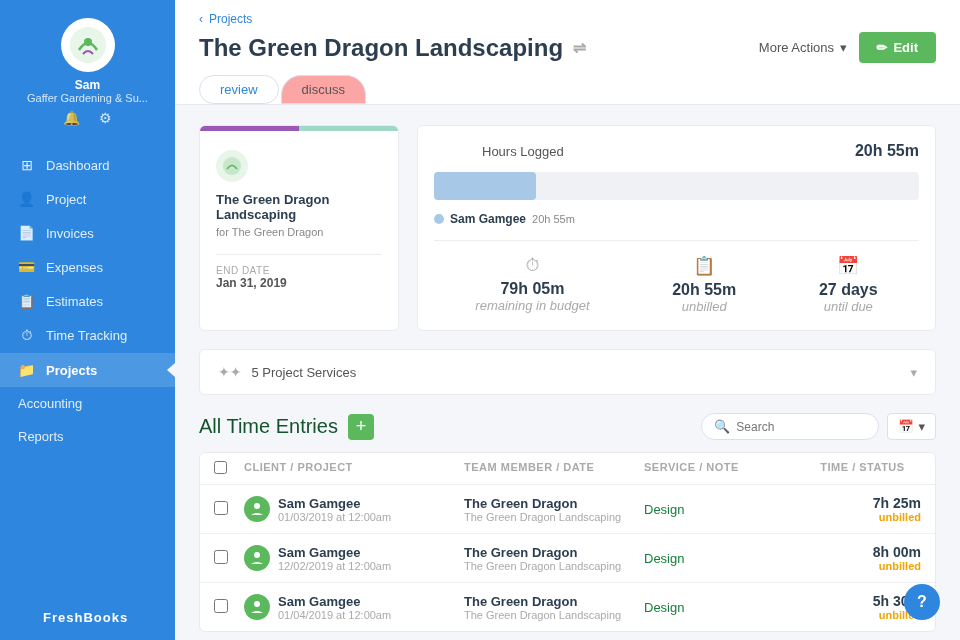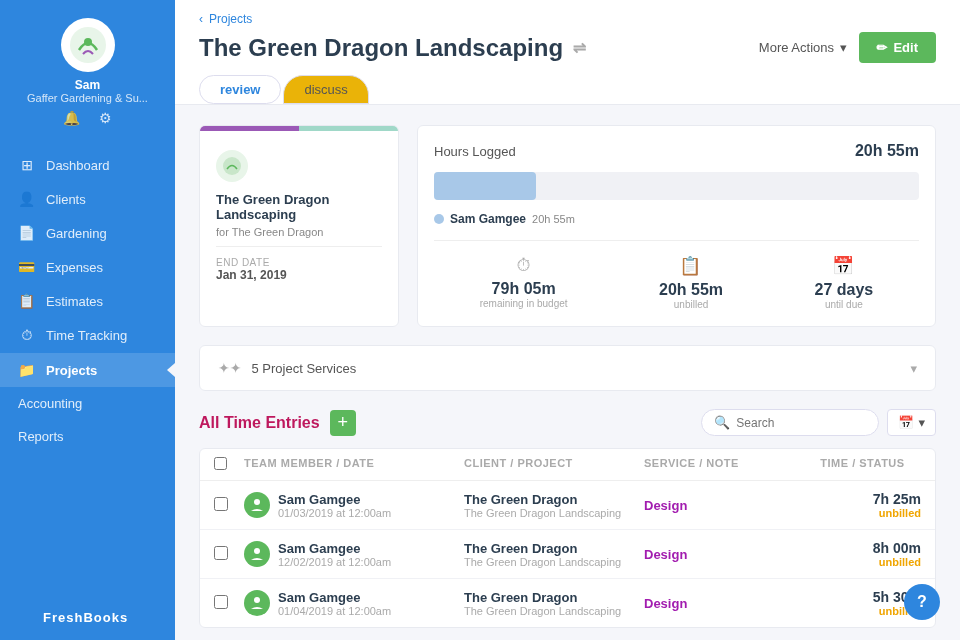--- a/index.html
+++ b/index.html
@@ -31,65 +31,65 @@
     .breadcrumb-row { display: flex; align-items: center; gap: 6px; margin-bottom: 6px; }
     .breadcrumb-arrow { color: #2e86de; font-size: 12px; }
     .breadcrumb-text { color: #2e86de; font-size: 12px; cursor: pointer; }
     .header-row { display: flex; align-items: center; justify-content: space-between; padding-bottom: 12px; }
     .page-title { font-size: 24px; font-weight: 600; color: #2c3e50; display: flex; align-items: center; gap: 10px; }
     .settings-icon { color: #aaa; font-size: 16px; cursor: pointer; }
     .header-actions { display: flex; align-items: center; gap: 12px; }
     .more-actions-btn { display: flex; align-items: flex-start; gap: 6px; color: #555; font-size: 13px; cursor: pointer; border: none; background: none; }
     .edit-btn { background: #5cb85c; color: white; border: none; border-radius: 4px; padding: 8px 18px; font-size: 13px; font-weight: 600; cursor: pointer; display: flex; align-items: center; gap: 6px; }
     .tabs-row { display: flex; gap: 0; }
-    .tab { padding: 6px 20px; font-size: 13px; cursor: pointer; border: 1px solid #dde; border-radius: 20px 20px 0 0; color: #555; background: #eab308; margin-right: 2px; }
-    .tab.active { background: white; color: #2e86de; border-bottom: 1px solid white; font-weight: 700; border-radius: 20px; border: 1px solid #dde; }
+    .tab { padding: 6px 20px; font-size: 13px; cursor: pointer; border: 1px solid #dde; border-radius: 20px 20px 0 0; color: #555; background: #fca5a5; margin-right: 2px; }
+    .tab.active { background: white; color: #2e86de; border-bottom: 1px solid white; font-weight: 400; border-radius: 20px; border: 1px solid #dde; }
 
     
     .content { flex: 1; padding: 20px 24px; overflow-y: auto; }
     .top-section { display: flex; gap: 18px; margin-bottom: 18px; }
 
     
     .project-card { background: white; border-radius: 6px; width: 200px; flex-shrink: 0; padding: 16px; display: flex; flex-direction: column; position: relative; border: 1px solid #e8eaf0; }
     .project-card-tab-purple { position: absolute; top: 0; left: 0; width: 50%; height: 5px; background: #9b59b6; border-radius: 6px 0 0 0; }
     .project-card-tab-teal { position: absolute; top: 0; left: 50%; width: 50%; height: 5px; background: #a0d8c8; border-radius: 0 6px 0 0; }
     .project-icon-placeholder { width: 32px; height: 32px; background: #e8f5e9; border-radius: 50%; display: flex; align-items: center; justify-content: center; margin-top: 8px; margin-bottom: 10px; }
     .project-name { font-size: 13px; font-weight: 600; color: #2c3e50; margin-bottom: 4px; }
-    .project-client { font-size: 11px; color: #888; margin-bottom: 8px; }
+    .project-client { font-size: 11px; color: #888; margin-bottom: 16px; }
     .project-divider { border: none; border-top: 1px solid #eee; margin-bottom: 10px; }
     .project-end-label { font-size: 10px; color: #aaa; text-transform: uppercase; letter-spacing: 0.5px; }
     .project-end-date { font-size: 12px; color: #555; font-weight: 600; }
 
     
     .hours-card { background: white; border-radius: 6px; flex: 1; padding: 16px; border: 1px solid #e8eaf0; }
-    .hours-header { display: flex; justify-content: space-between; align-items: center; margin-bottom: 12px; }
+    .hours-header { display: flex; justify-content: space-between; align-items: center; margin-bottom: 12px; margin-left: 48px; }
     .hours-title { font-size: 13px; color: #555; }
     .hours-total { font-size: 16px; font-weight: 700; color: #2c3e50; }
     .hours-bar-row { display: flex; justify-content: space-between; font-size: 10px; color: #aaa; margin-bottom: 4px; }
     .hours-bar-bg { background: #f0f1f5; border-radius: 4px; height: 28px; position: relative; margin-bottom: 12px; }
     .hours-bar-fill { background: #a8c8e8; border-radius: 4px; height: 100%; width: 21%; }
     .hours-legend { display: flex; align-items: center; gap: 6px; margin-bottom: 14px; }
     .legend-dot { width: 10px; height: 10px; background: #a8c8e8; border-radius: 50%; }
     .legend-name { font-size: 12px; color: #2c3e50; font-weight: 600; }
     .legend-time { font-size: 11px; color: #888; }
     .stats-row { display: flex; justify-content: space-around; border-top: 1px solid #eee; padding-top: 14px; }
     .stat-item { text-align: center; }
     .stat-icon { font-size: 18px; color: #aaa; margin-bottom: 4px; }
     .stat-value { font-size: 16px; font-weight: 700; color: #2c3e50; }
-    .stat-label { font-size: 10px; color: #aaa; }
+    .stat-label { font-size: 13px; color: #aaa; font-style: italic; }
 
     
     .services-row { background: white; border-radius: 6px; padding: 14px 18px; margin-bottom: 18px; display: flex; align-items: center; justify-content: space-between; border: 1px solid #e8eaf0; }
     .services-left { display: flex; align-items: center; gap: 10px; color: #555; font-size: 13px; }
     .services-icon { color: #aaa; font-size: 14px; }
 
     
     .entries-header { display: flex; align-items: center; justify-content: space-between; margin-bottom: 12px; }
     .entries-title-row { display: flex; align-items: center; gap: 10px; }
-    .entries-title { font-size: 16px; font-weight: 700; color: #be185d; }
+    .entries-title { font-size: 20px; font-weight: 400; color: #14532d; }
     .add-btn { background: #5cb85c; color: white; border: none; border-radius: 4px; width: 26px; height: 26px; font-size: 18px; cursor: pointer; display: flex; align-items: center; justify-content: center; }
     .search-row { display: flex; align-items: center; gap: 8px; }
     .search-input-wrap { display: flex; align-items: center; gap: 6px; border: 1px solid #dde; border-radius: 20px; padding: 5px 12px; background: white; }
     .search-icon { color: #aaa; font-size: 13px; }
     .search-input { border: none; outline: none; font-size: 12px; color: #7f1d1d; width: 130px; }
     .calendar-btn { border: 1px solid #dde; border-radius: 4px; padding: 5px 10px; background: white; cursor: pointer; display: flex; align-items: center; gap: 4px; color: #555; font-size: 13px; }
 
     
     .entries-table { width: 100%; background: white; border-radius: 6px; border: 1px solid #e8eaf0; overflow: hidden; }
     .table-header { display: grid; grid-template-columns: 30px 220px 180px 160px auto; padding: 8px 14px; border-bottom: 1px solid #eee; }
@@ -97,21 +97,21 @@
     .table-row { display: grid; grid-template-columns: 30px 220px 180px 160px auto; padding: 10px 14px; border-bottom: 1px solid #f0f1f5; align-items: center; }
     .table-row:last-child { border-bottom: none; }
     .checkbox { width: 14px; height: 14px; border: 1px solid #ccc; border-radius: 2px; cursor: pointer; }
     .member-cell { display: flex; align-items: center; gap: 8px; }
     .member-avatar { width: 26px; height: 26px; background: #5cb85c; border-radius: 50%; display: flex; align-items: center; justify-content: center; }
     .member-avatar svg { width: 16px; height: 16px; }
     .member-name { font-size: 13px; font-weight: 600; color: #2c3e50; }
     .member-date { font-size: 11px; color: #aaa; }
     .client-name { font-size: 13px; font-weight: 600; color: #2c3e50; }
     .client-project { font-size: 11px; color: #aaa; }
-    .service-text { font-size: 13px; color: #a21caf; font-weight: bold; }
+    .service-text { font-size: 13px; color: #15803d; }
     .time-cell { text-align: right; }
     .time-value { font-size: 14px; font-weight: 700; color: #2c3e50; }
     .status-badge { font-size: 11px; color: #f0a500; font-weight: 600; }
 
     
     .help-btn { position: fixed; bottom: 20px; right: 20px; width: 36px; height: 36px; background: #2e86de; border-radius: 50%; display: flex; align-items: center; justify-content: center; color: white; font-size: 16px; cursor: pointer; font-weight: 700; }
   </style>
 </head>
 <body>
 
@@ -133,25 +133,25 @@
     </div>
   </div>
 
   <nav class="sidebar-nav">
     <div class="nav-item">
       <span class="nav-icon">⊞</span>
       <span>Dashboard</span>
     </div>
     <div class="nav-item">
       <span class="nav-icon">👤</span>
-      <span>Clients</span>
+      <span>Project</span>
     </div>
     <div class="nav-item">
       <span class="nav-icon">📄</span>
-      <span>Gardening</span>
+      <span>Invoices</span>
     </div>
     <div class="nav-item">
       <span class="nav-icon">💳</span>
       <span>Expenses</span>
     </div>
     <div class="nav-item">
       <span class="nav-icon">📋</span>
       <span>Estimates</span>
     </div>
     <div class="nav-item">
@@ -277,22 +277,22 @@
         <button class="calendar-btn">
           <span>📅</span>
           <span>▾</span>
         </button>
       </div>
     </div>
 
     <div class="entries-table">
       <div class="table-header">
         <div class="th"><input type="checkbox" style=""></div>
+        <div class="th">Client / Project</div>
         <div class="th">Team Member / Date</div>
-        <div class="th">Client / Project</div>
         <div class="th">Service / Note</div>
         <div class="th" style="text-align:center;">Time / Status</div>
       </div>
 
       <div class="table-row">
         <div><input type="checkbox" class="checkbox" style=""></div>
         <div class="member-cell">
           <div class="member-avatar">
             <svg viewBox="0 0 16 16">
                 <circle cx="8" cy="5" r="3" fill="white"></circle>

